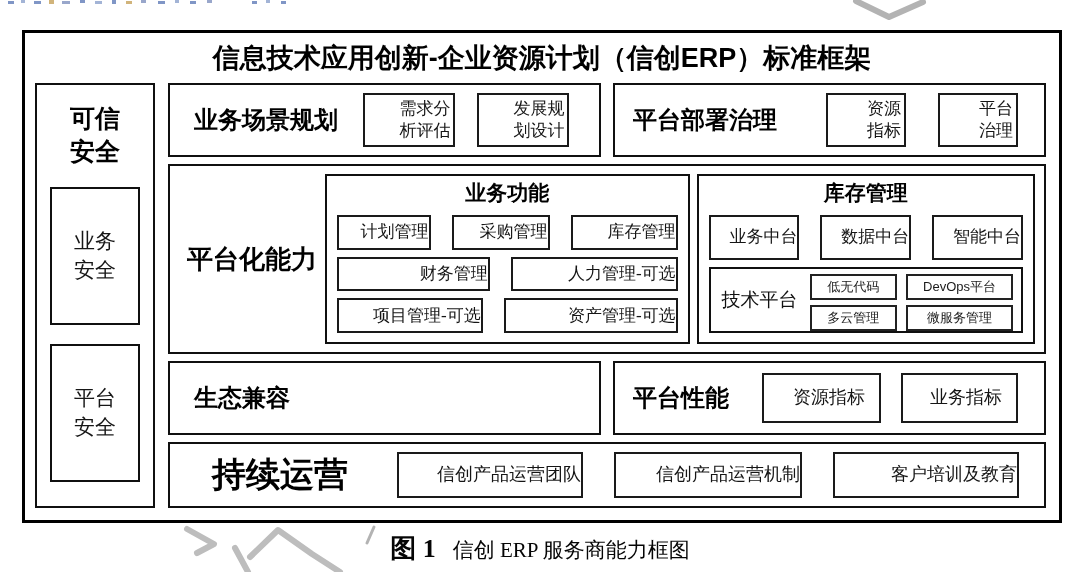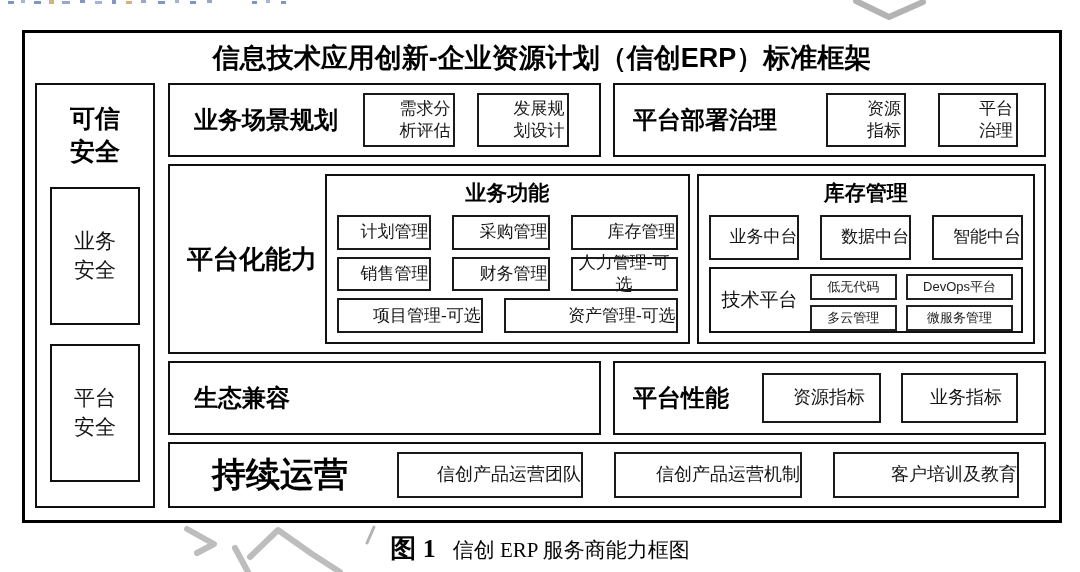--- a/index.html
+++ b/index.html
@@ -172,21 +172,20 @@
           <div class="cap-label">平台化能力</div>
 
           <div class="group group-bf">
             <div class="group-title">业务功能</div>
             <div class="grid-row">
               <div class="chip f100">计划管理</div>
               <div class="chip f105">采购管理</div>
               <div class="chip f115">库存管理</div>
             </div>
             <div class="grid-row">
-              <div class="chip f100">销售管理</div>
               <div class="chip f105">财务管理</div>
               <div class="chip f115">人力管理-可选</div>
             </div>
             <div class="grid-row">
               <div class="chip f100">项目管理-可选</div>
               <div class="chip f120">资产管理-可选</div>
             </div>
           </div>
 
           <div class="group group-dp">

